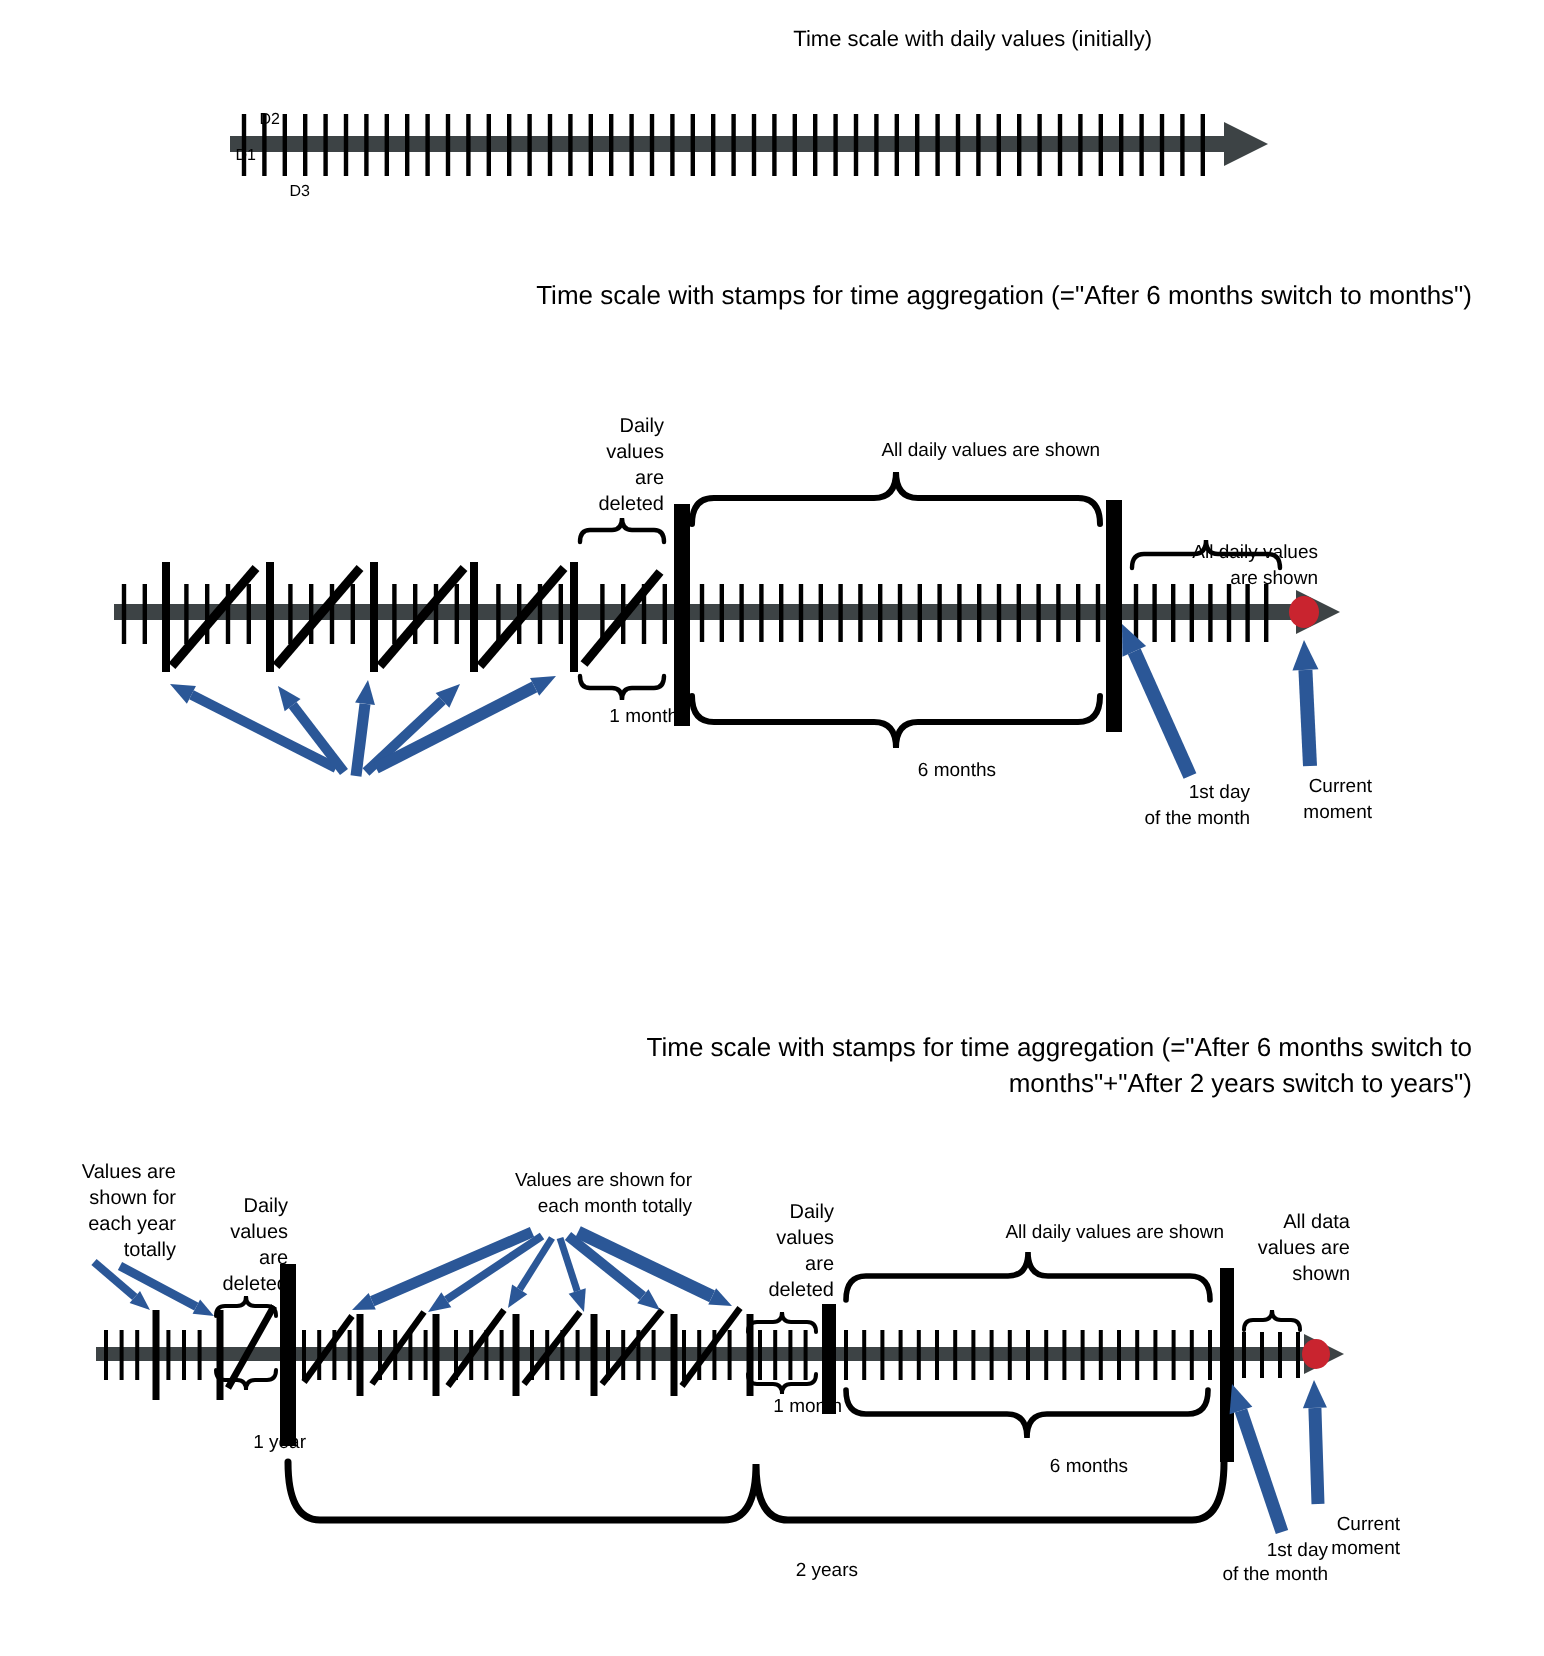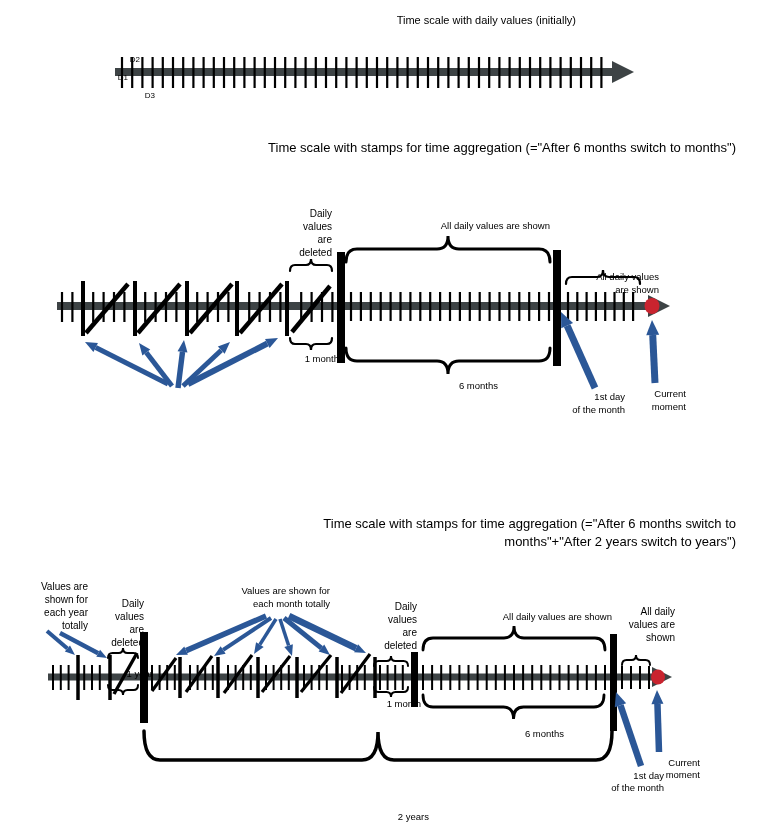--- a/index.html
+++ b/index.html
@@ -313,32 +313,32 @@
   <div class="lbl t-main" style="left:36px;top:516px;width:700px;">Time scale with stamps for time aggregation (="After 6 months switch to</div>
   <div class="lbl t-main" style="left:36px;top:534px;width:700px;">months"+"After 2 years switch to years")</div>
   <div class="lbl f9 lh13" style="left:26px;top:580px;width:62px;">Values are
 shown for
 each year
 totally</div>
   <div class="lbl f9 lh13" style="left:96px;top:597px;width:48px;">Daily
 values
 are
 deleted</div>
-  <div class="lbl f95 lh13" style="left:208px;top:584px;width:122px;">Values are shown for
+  <div class="lbl f95 lh13" style="left:224px;top:584px;width:122px;">Values are shown for
 each month totally</div>
   <div class="lbl f9 lh13" style="left:369px;top:600px;width:48px;">Daily
 values
 are
 deleted</div>
   <div class="lbl f95" style="left:412px;top:611px;width:200px;">All daily values are shown</div>
-  <div class="lbl f9 lh13" style="left:620px;top:605px;width:55px;">All daily
+  <div class="lbl f9 lh13" style="left:620px;top:605px;width:55px;">All data
 values are
 shown</div>
-  <div class="lbl f95" style="left:93px;top:668px;width:60px;">1 year</div>
+  <div class="lbl f95" style="left:93px;top:716px;width:60px;">1 year</div>
   <div class="lbl f95" style="left:361px;top:698px;width:60px;">1 month</div>
   <div class="lbl f95" style="left:468px;top:728px;width:96px;">6 months</div>
-  <div class="lbl f95" style="left:333px;top:811px;width:96px;">2 years</div>
+  <div class="lbl f95" style="left:333px;top:780px;width:96px;">2 years</div>
   <div class="lbl f95" style="left:582px;top:770px;width:82px;line-height:12px;">1st day
 of the month</div>
   <div class="lbl f95" style="left:642px;top:757px;width:58px;line-height:12px;">Current
 moment</div>
 
 </div>
 
 </body></html>

